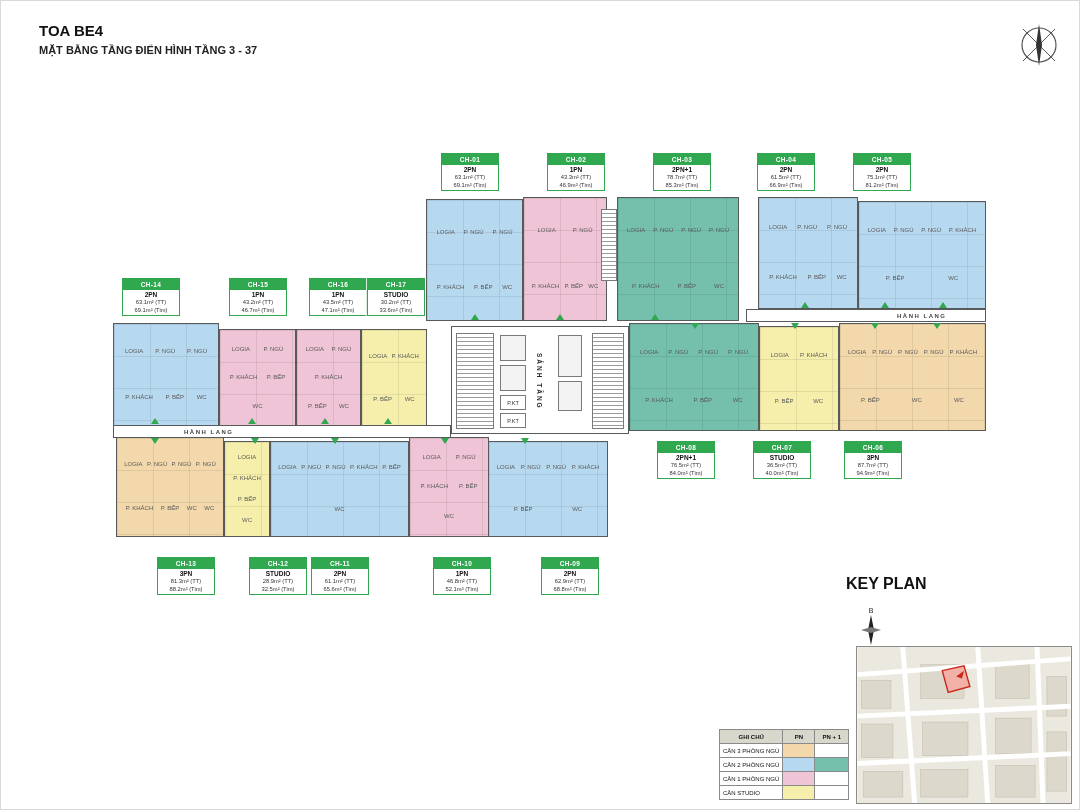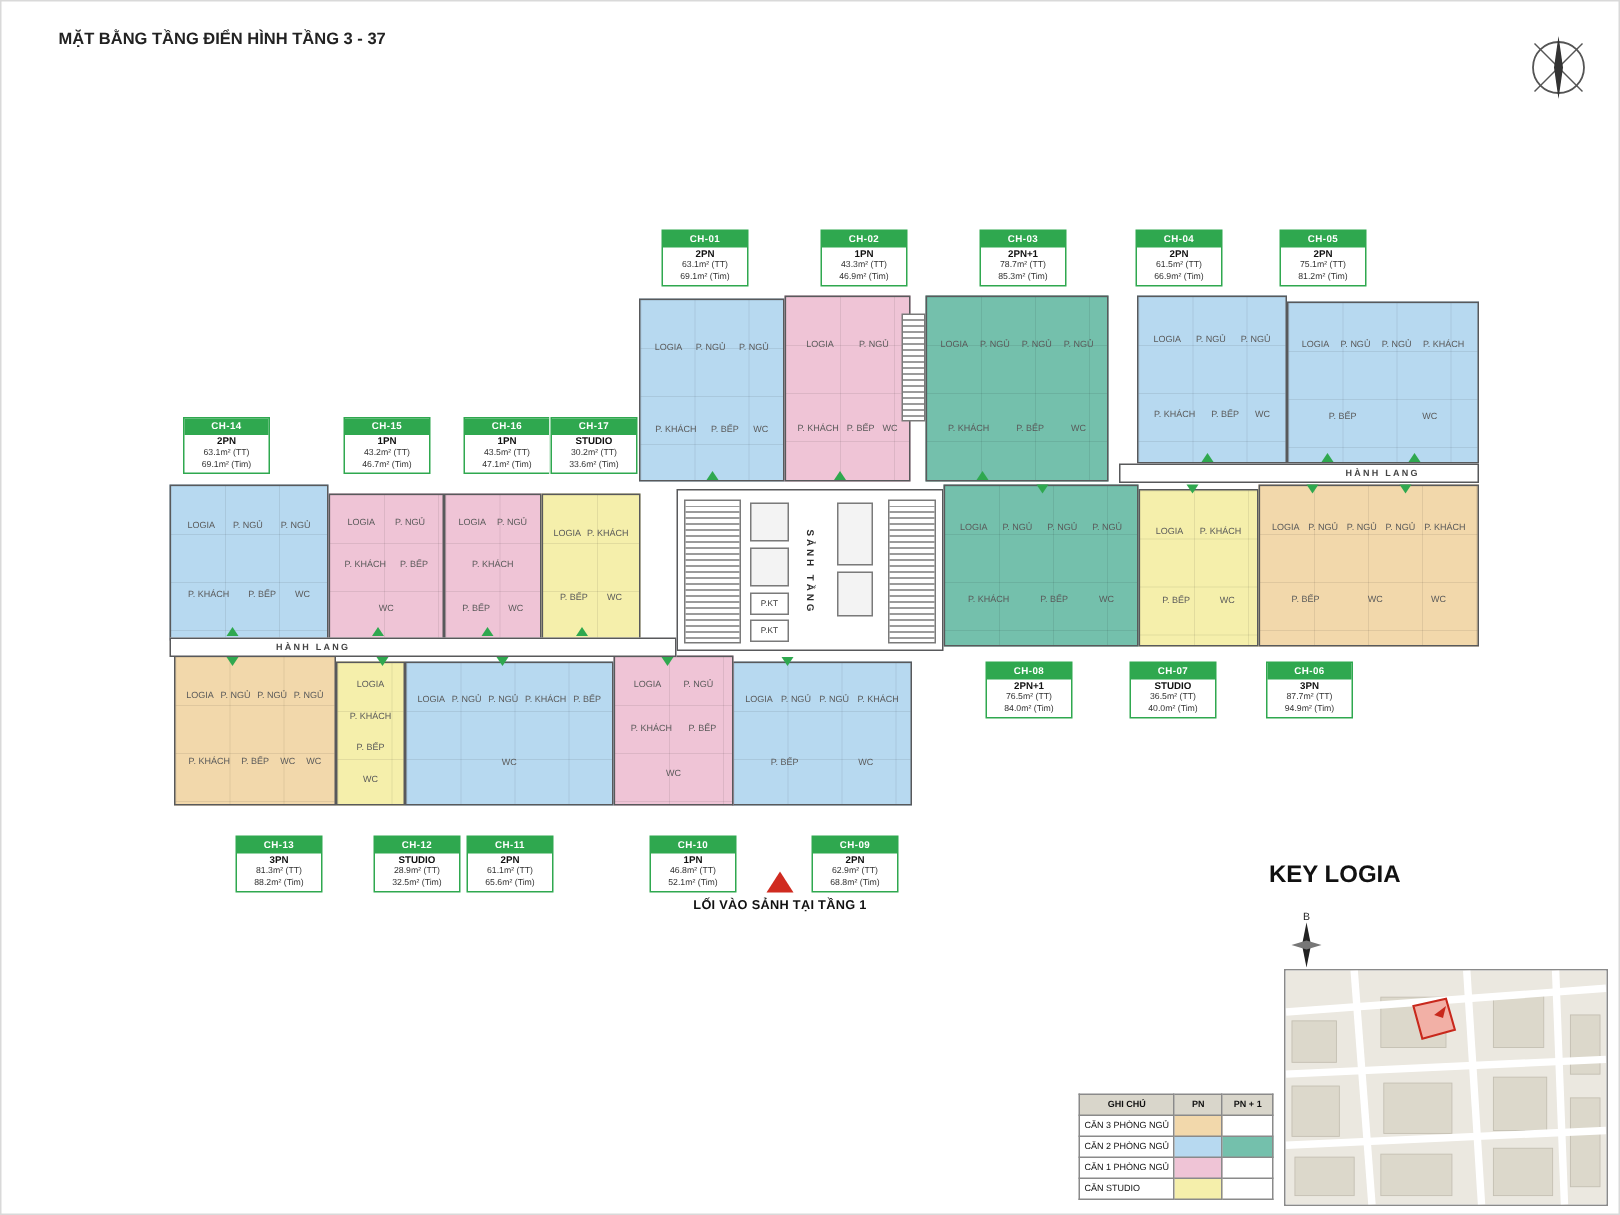--- a/index.html
+++ b/index.html
@@ -69,20 +69,21 @@
   .legend th{background:#d9d6cb;font-weight:bold}
   .legend th:nth-child(1){width:62px}
   .legend th:nth-child(2){width:32px}
   .legend th:nth-child(3){width:34px}
   .legend .lbl{text-align:left;white-space:nowrap}
 </style>
 </head>
 <body>
 
 <div class="hdr">
+  <div class="building">TOA BE4</div>
   <div class="sub">MẶT BẰNG TẦNG ĐIỂN HÌNH TẦNG 3 - 37</div>
 </div>
 
 <svg class="compass-tr" width="52" height="52" viewBox="0 0 52 52">
   <circle cx="26" cy="26" r="17" fill="none" stroke="#555" stroke-width="1.2"></circle>
   <line x1="10" y1="10" x2="42" y2="42" stroke="#555" stroke-width="1"></line>
   <line x1="42" y1="10" x2="10" y2="42" stroke="#555" stroke-width="1"></line>
   <polygon points="26,5 29,26 26,47 23,26" fill="#333"></polygon>
 </svg>
 
@@ -102,24 +103,20 @@
     <div class="pkt" style="left:48px;top:68px;width:26px;height:15px">P.KT</div>
     <div class="pkt" style="left:48px;top:86px;width:26px;height:15px">P.KT</div>
     <div class="vtext" style="left:84px;top:10px;height:88px">SẢNH TẦNG</div>
     <div class="liftbox" style="left:106px;top:8px;width:24px;height:42px"></div>
     <div class="liftbox" style="left:106px;top:54px;width:24px;height:30px"></div>
     <div class="stairs" style="left:140px;top:6px;width:32px;height:96px"></div>
   </div>
 
   <div class="stairs-notch"></div>
 
-  <div class="entrance">
-    <div class="tri-up"></div>
-    <div class="txt">LỐI VÀO SẢNH TẠI TẦNG 1</div>
-  </div>
 <div class="unit-block" style="left: 425px; top: 198px; width: 97px; height: 122px; background-color: rgb(183, 217, 240);">
       <span class="room-label">LOGIA</span>
       <span class="room-label">P. NGỦ</span>
       <span class="room-label">P. NGỦ</span>
       <span class="room-label">P. KHÁCH</span>
       <span class="room-label">P. BẾP</span>
       <span class="room-label">WC</span>
     </div>
     <div class="unit-label" style="left: 440px; top: 152px;">
       <div class="hd">CH-01</div>
@@ -361,21 +358,21 @@
     <div class="arrow-dn" style="left: 250px; top: 437px;"></div>
     <div class="arrow-dn" style="left: 330px; top: 437px;"></div>
     <div class="arrow-dn" style="left: 440px; top: 437px;"></div>
     <div class="arrow-dn" style="left: 520px; top: 437px;"></div>
     <div class="arrow-dn" style="left: 690px; top: 322px;"></div>
     <div class="arrow-dn" style="left: 790px; top: 322px;"></div>
     <div class="arrow-dn" style="left: 870px; top: 322px;"></div>
     <div class="arrow-dn" style="left: 932px; top: 322px;"></div>
   </div>
 
-<div class="keyplan-title">KEY LOGIA</div>
+<div class="keyplan-title">KEY PLAN</div>
 <svg class="keyplan-compass" width="28" height="40" viewBox="0 0 28 40">
   <text x="14" y="8" font-size="7" text-anchor="middle" fill="#222">B</text>
   <polygon points="14,10 17,25 14,40 11,25" fill="#222"></polygon>
   <polygon points="4,25 14,22 24,25 14,28" fill="#777"></polygon>
 </svg>
 <svg class="map" viewBox="0 0 216 158" width="216" height="158">
   <rect width="216" height="158" fill="#ebe8e0"></rect>
   <g fill="#dcd8cb" stroke="#c4bfb2" stroke-width="0.6">
     <rect x="4" y="34" width="30" height="28"></rect>
     <rect x="4" y="78" width="32" height="34"></rect>

